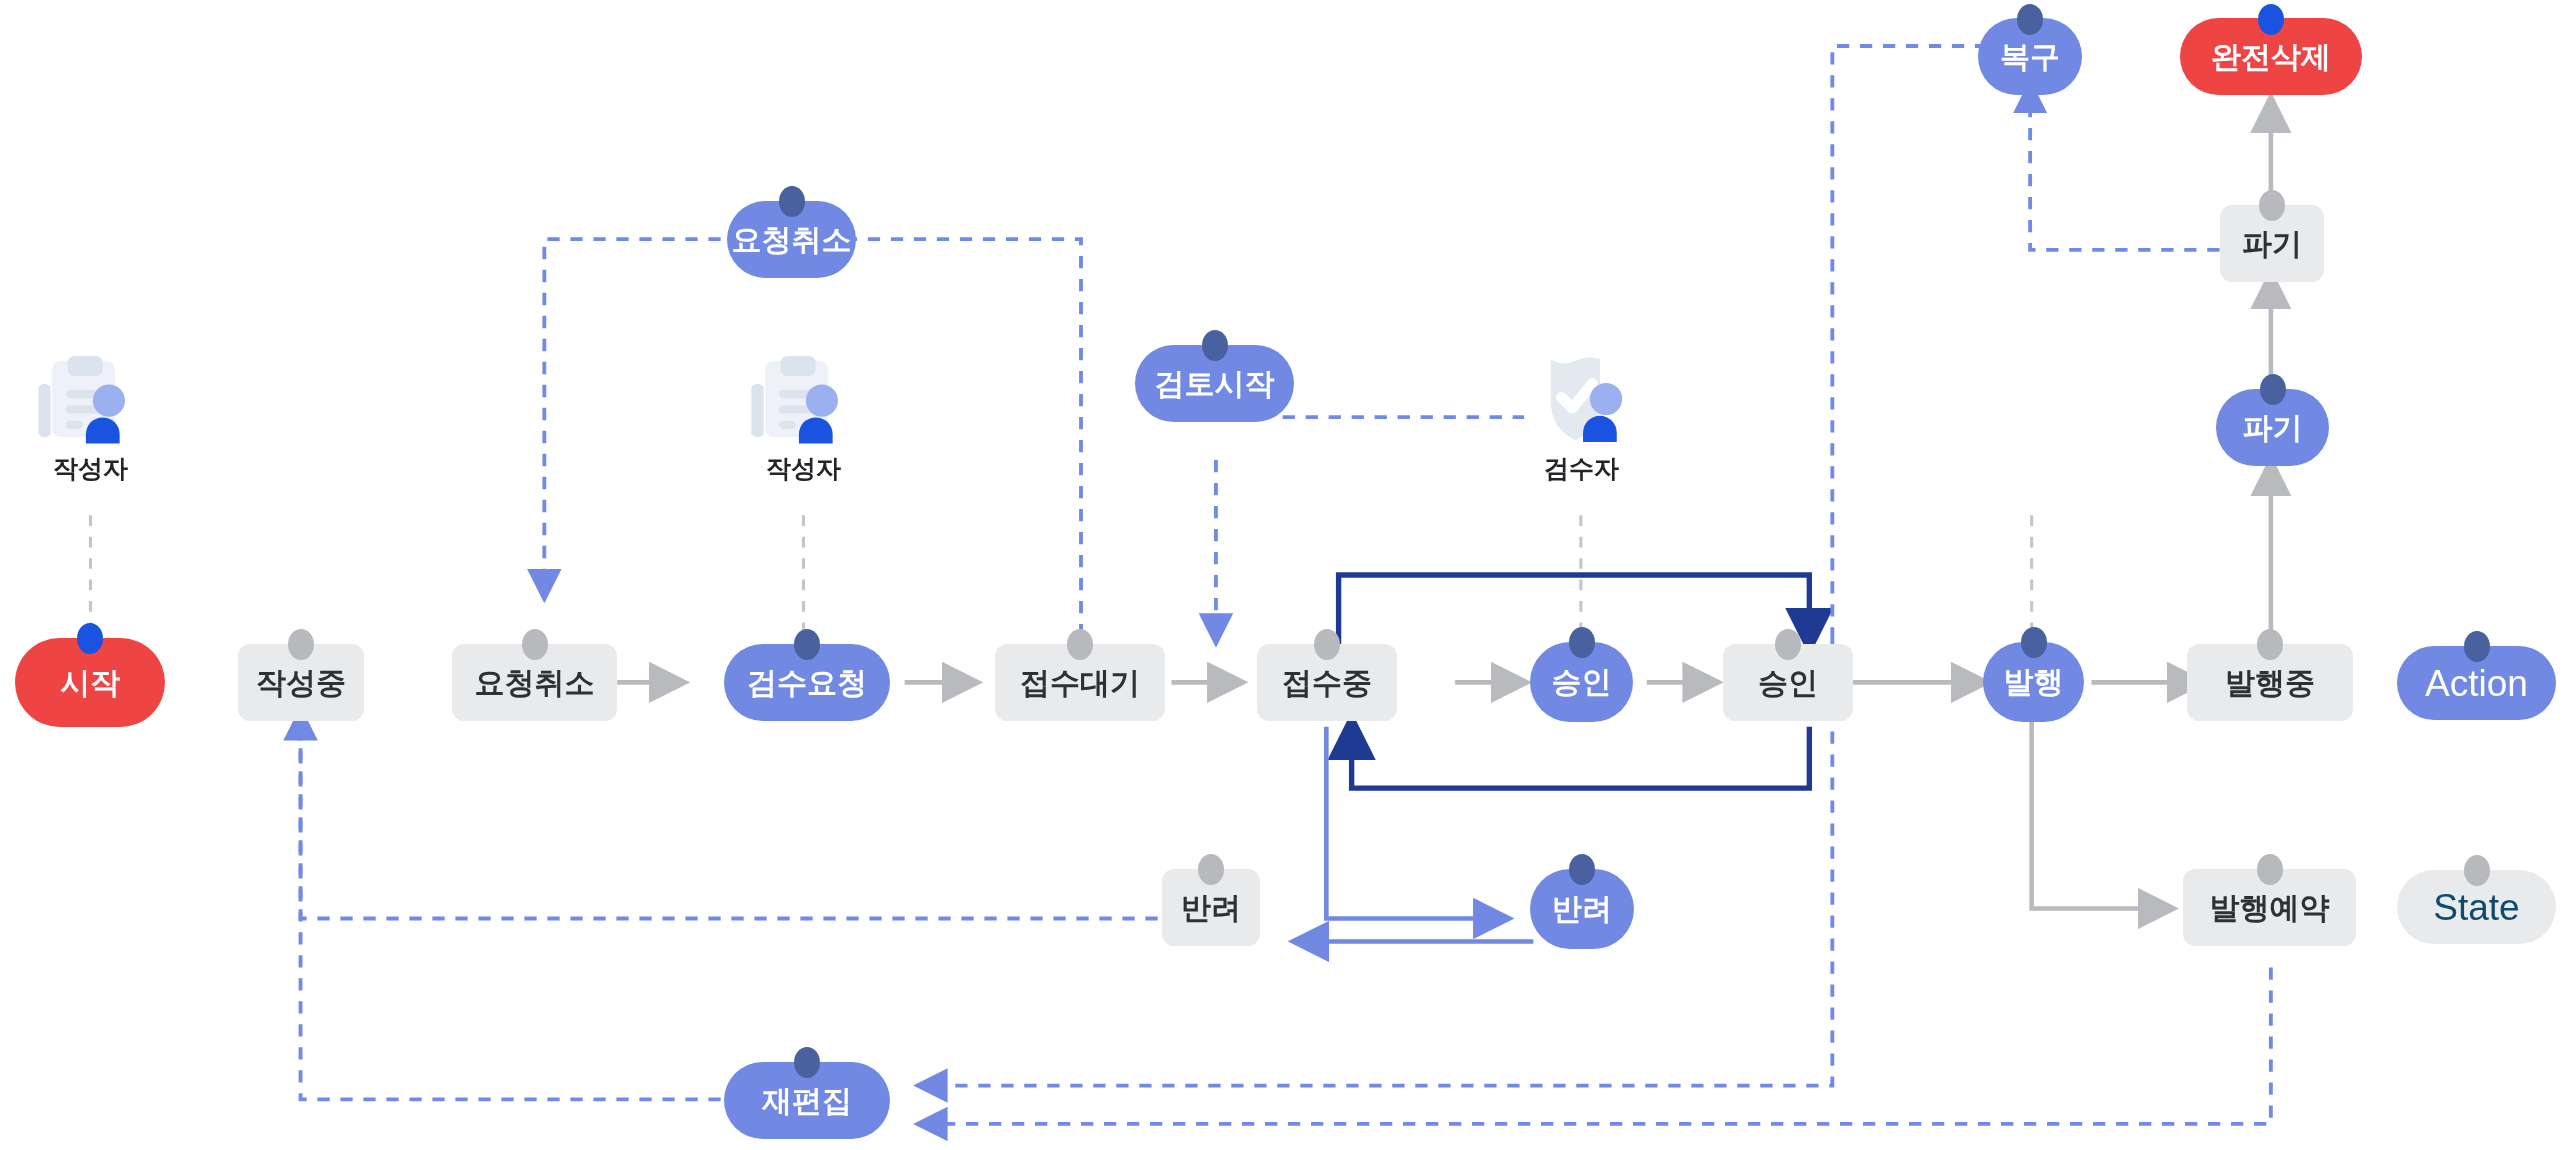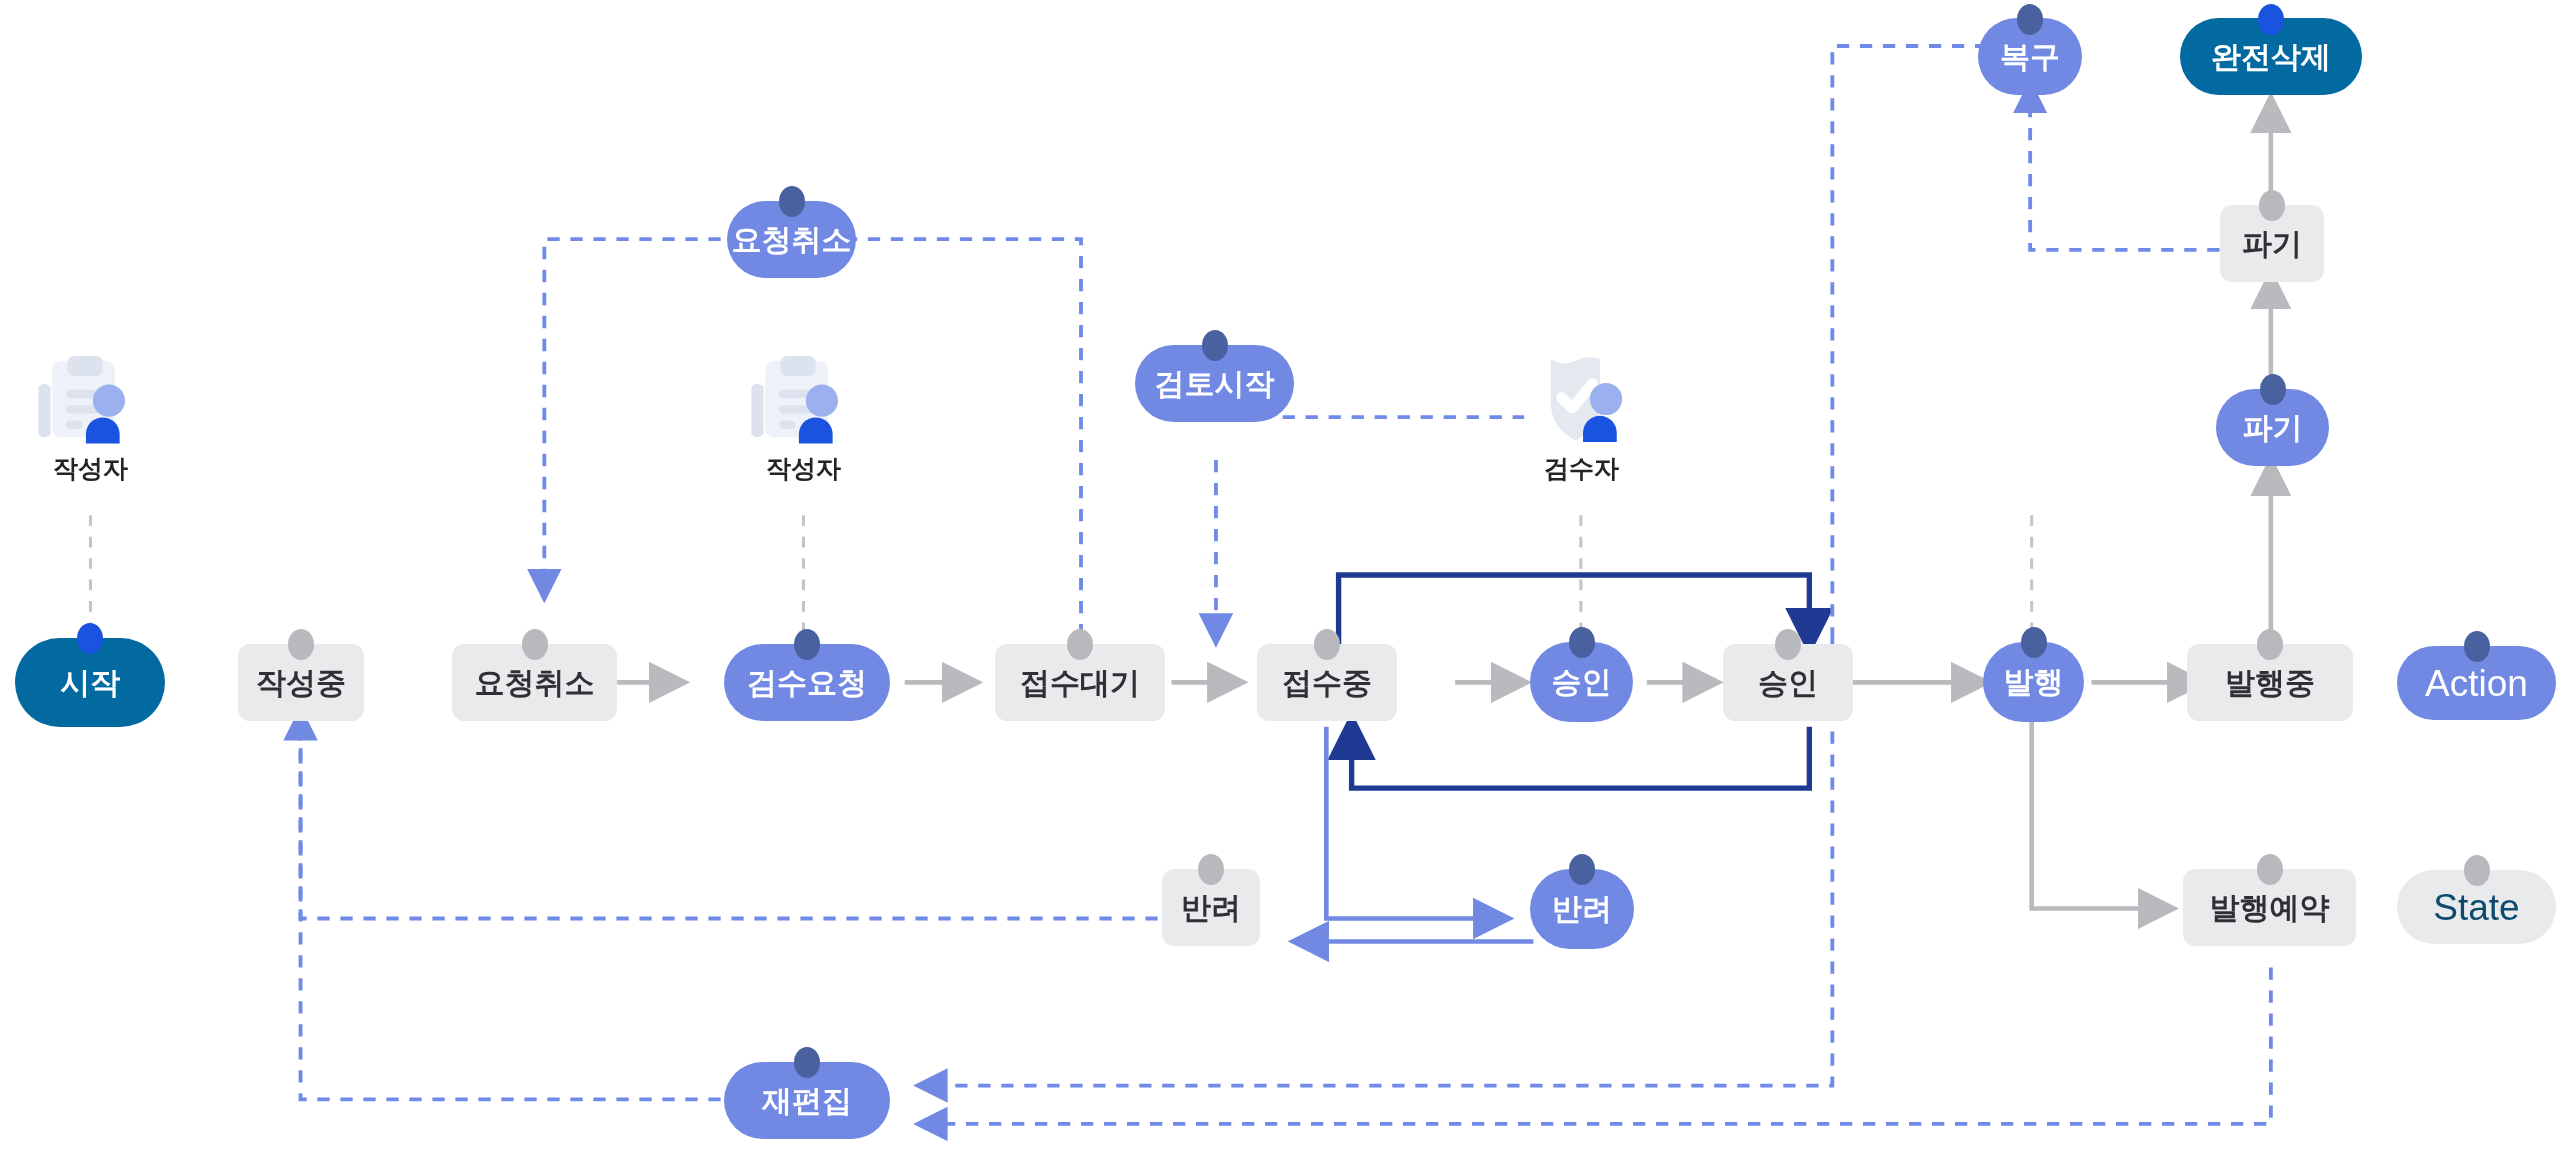--- a/index.html
+++ b/index.html
@@ -18,21 +18,21 @@
   .state{background:#e9eaec;border-radius:12.3px;}
   .state .cap{background:#b7b9bd;}
   .state .lbl{color:#2e3033;font-size:30px;font-weight:700;}
 
   
   .action{background:#7189e3;border-radius:766px;}
   .action .cap{background:#49619f;}
   .action .lbl{color:#ffffff;font-size:30px;font-weight:700;}
 
   
-  .terminal{background:#0369a1;border-radius:766px;}
+  .terminal{background:#ef4444;border-radius:766px;}
   .terminal .cap{background:#1a53df;}
   .terminal .lbl{color:#ffffff;font-size:30px;font-weight:700;}
 
   
   .legend .lbl{font-weight:400;font-size:37px;}
 
   
   .role{position:absolute;width:169px;text-align:center;}
   .role .glyph{position:relative;height:92px;margin:0 auto;width:123px;}
   .role .rname{margin-top:10.7px;font-size:25px;font-weight:700;color:#222427;line-height:1;}

